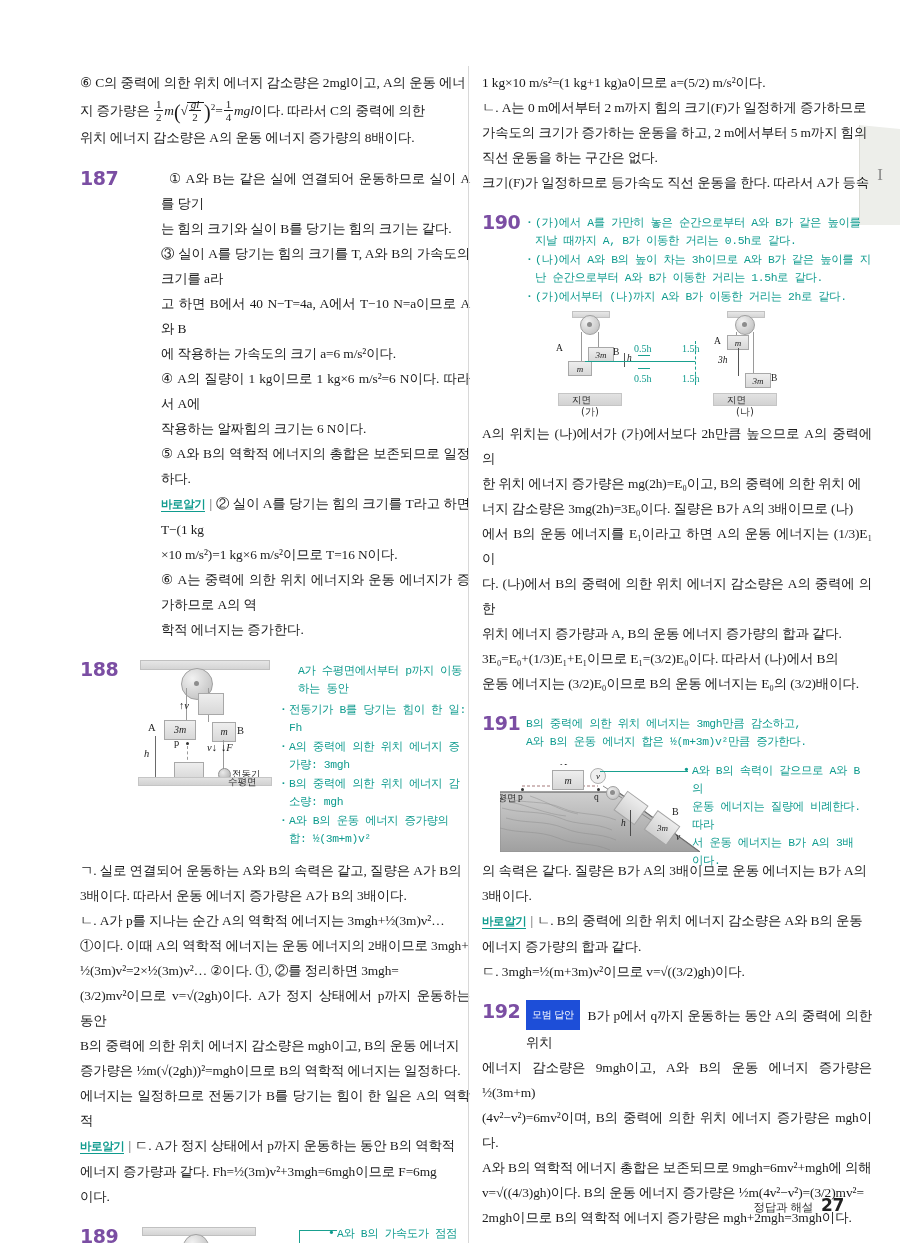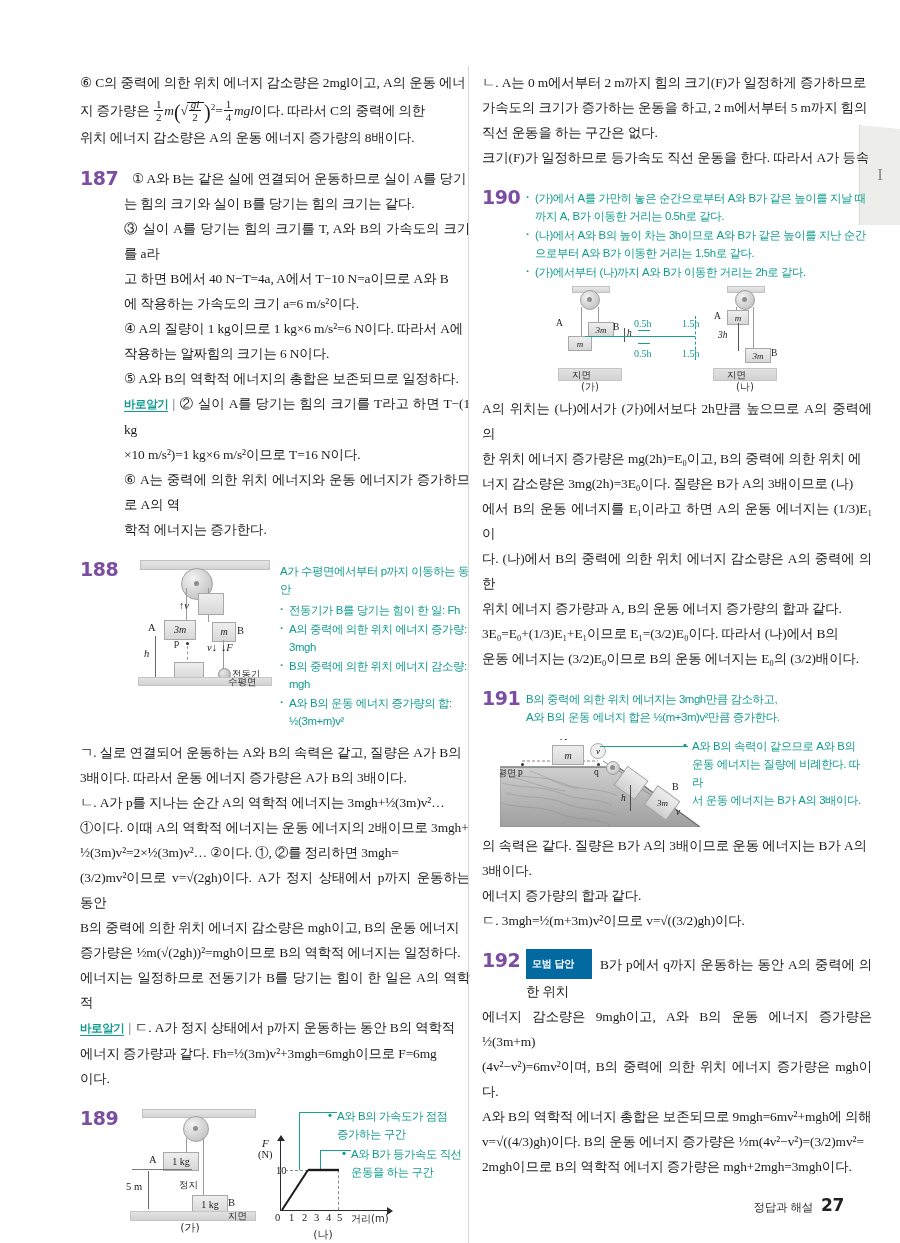--- a/index.html
+++ b/index.html
@@ -75,46 +75,47 @@
   .qnum {
     color: #7b4ea3;
     font-family: "DejaVu Sans", sans-serif;
     font-weight: bold;
     font-size: 19px;
     letter-spacing: -0.5px;
   }
   .qblock {
     display: flex;
     align-items: flex-start;
+    gap: 37px;
   }
   .qblock .qnum {
     flex: 0 0 44px;
     line-height: 25px;
   }
   .qblock .qbody { flex: 1 1 auto; }
 
   .badge-baro {
     color: #0f9b8e;
     font-family: "DejaVu Sans", sans-serif;
     font-weight: bold;
     font-size: 11.5px;
     letter-spacing: -0.4px;
     border-bottom: 1.4px solid #0f9b8e;
     padding-bottom: 0px;
   }
   .pipe { color: #555; padding: 0 4px; }
 
   .badge-model {
     display: inline-block;
-    background: #0369a1;
+    background: #1d4ed8;
     color: #ffffff;
     font-family: "DejaVu Sans", sans-serif;
     font-size: 10px;
-    font-weight: bold;
-    padding: 2px 18px 3px 6px;
+    font-weight: normal;
+    padding: 2px 6px 3px 6px;
     letter-spacing: -0.3px;
     vertical-align: 2px;
   }
 
   
   .it { font-style: italic; font-family: "Liberation Serif", serif; }
   .frac {
     display: inline-block;
     vertical-align: -0.55em;
     text-align: center;
@@ -127,21 +128,21 @@
   .sqrt {
     border-top: 1px solid #1a1a1a;
     padding: 0 2px 0 1px;
     margin-left: -1px;
   }
   sup { font-size: 0.68em; vertical-align: 0.55em; }
 
   
   .ann {
     color: #0f9b8e;
-    font-family: Liberation Sans, sans-serif;
+    font-family: Liberation Mono, monospace;
     font-size: 11.4px;
     line-height: 18px;
     letter-spacing: -0.4px;
   }
   .ann-list { margin: 0; padding: 0; list-style: none; }
   .ann-list li { position: relative; padding-left: 9px; margin-bottom: 1px; }
   .ann-list li::before {
     content: "·";
     position: absolute; left: 0; top: -1px;
     font-weight: bold;
@@ -310,21 +311,21 @@
             <div class="lbl" style="left:97px;top:84px;font-style:italic;">↓<span class="it">F</span></div>
 
             <div style="position:absolute;left:94px;top:110px;width:11px;height:11px;border-radius:50%;background:radial-gradient(circle at 35% 32%,#e9e9e9,#a9a9a9);border:1px solid #8f8f8f;"></div>
             <div class="lbl-k" style="left:108px;top:110px;">전동기</div>
 
             <div class="ground" style="position:absolute;left:14px;top:119px;width:132px;height:7px;"></div>
             <div class="lbl-k" style="left:104px;top:118px;">수평면</div>
           </div>
 
           <div class="ann" style="flex:1 1 auto; padding-left:6px; padding-top:4px;">
-            <div style="margin-bottom:3px;">A가 수평면에서부터 p까지 이동하는 동안</div>
+            <div style="margin-bottom:3px;margin-left:18px;">A가 수평면에서부터 p까지 이동하는 동안</div>
             <ul class="ann-list">
               <li>전동기가 B를 당기는 힘이 한 일: Fh</li>
               <li>A의 중력에 의한 위치 에너지 증가량: 3mgh</li>
               <li>B의 중력에 의한 위치 에너지 감소량: mgh</li>
               <li>A와 B의 운동 에너지 증가량의 합: ½(3m+m)v²</li>
             </ul>
           </div>
         </div>
 
         <div class="spacer-sm"></div>
@@ -428,20 +429,21 @@
 
         <div class="spacer-sm"></div>
         <p class="body"><span>ㄷ. A와 B의 질량은 같으므로 A, B에 작용한 알짜힘이 한 일은 F가</span></p>
 
       </div>
     </div>
 
     <div class="col col-right">
 
       <div>
+        <p class="body"><span>1 kg×10 m/s²=(1 kg+1 kg)a이므로 a=(5/2) m/s²이다.</span></p>
         <p class="body"><span>ㄴ. A는 0 m에서부터 2 m까지 힘의 크기(F)가 일정하게 증가하므로</span></p>
         <p class="body"><span>가속도의 크기가 증가하는 운동을 하고, 2 m에서부터 5 m까지 힘의</span></p>
         <p class="body"><span>직선 운동을 하는 구간은 없다.</span></p>
         <p class="body"><span>크기(F)가 일정하므로 등가속도 직선 운동을 한다. 따라서 A가 등속</span></p>
       </div>
 
       <div class="spacer-md"></div>
 
       <div>
         <div style="display:flex;align-items:flex-start;">
@@ -604,20 +606,23 @@
           <div class="ann" style="position:absolute;left:210px;top:8px;width:172px;">
             <span style="position:absolute;left:-9px;top:-1px;font-weight:bold;">•</span>
             <div>A와 B의 속력이 같으므로 A와 B의</div>
             <div>운동 에너지는 질량에 비례한다. 따라</div>
             <div>서 운동 에너지는 B가 A의 3배이다.</div>
           </div>
         </div>
 
         <p class="body"><span>의 속력은 같다. 질량은 B가 A의 3배이므로 운동 에너지는 B가 A의</span></p>
         <p class="body"><span>3배이다.</span></p>
+        <p class="body">
+          <span class="badge-baro">바로알기</span><span class="pipe">|</span><span>ㄴ. B의 중력에 의한 위치 에너지 감소량은 A와 B의 운동</span>
+        </p>
         <p class="body"><span>에너지 증가량의 합과 같다.</span></p>
         <p class="body"><span>ㄷ. 3mgh=½(m+3m)v²이므로 v=√((3/2)gh)이다.</span></p>
       </div>
 
       <div class="spacer-md"></div>
 
       <div>
         <div style="display:flex;align-items:flex-start;">
           <span class="qnum" style="flex:0 0 44px;">192</span>
           <div style="flex:1 1 auto;">

